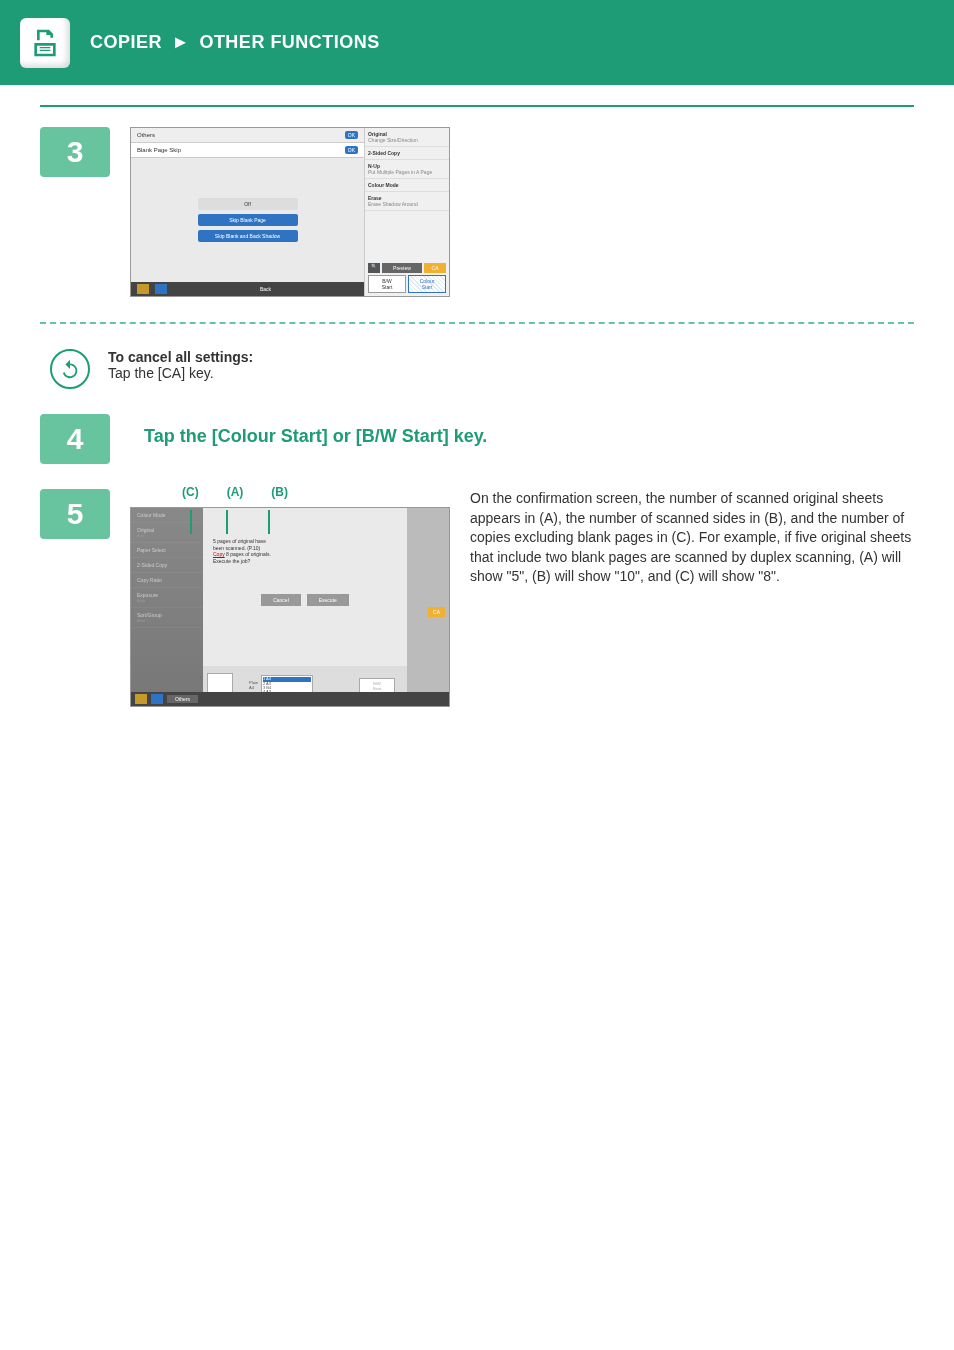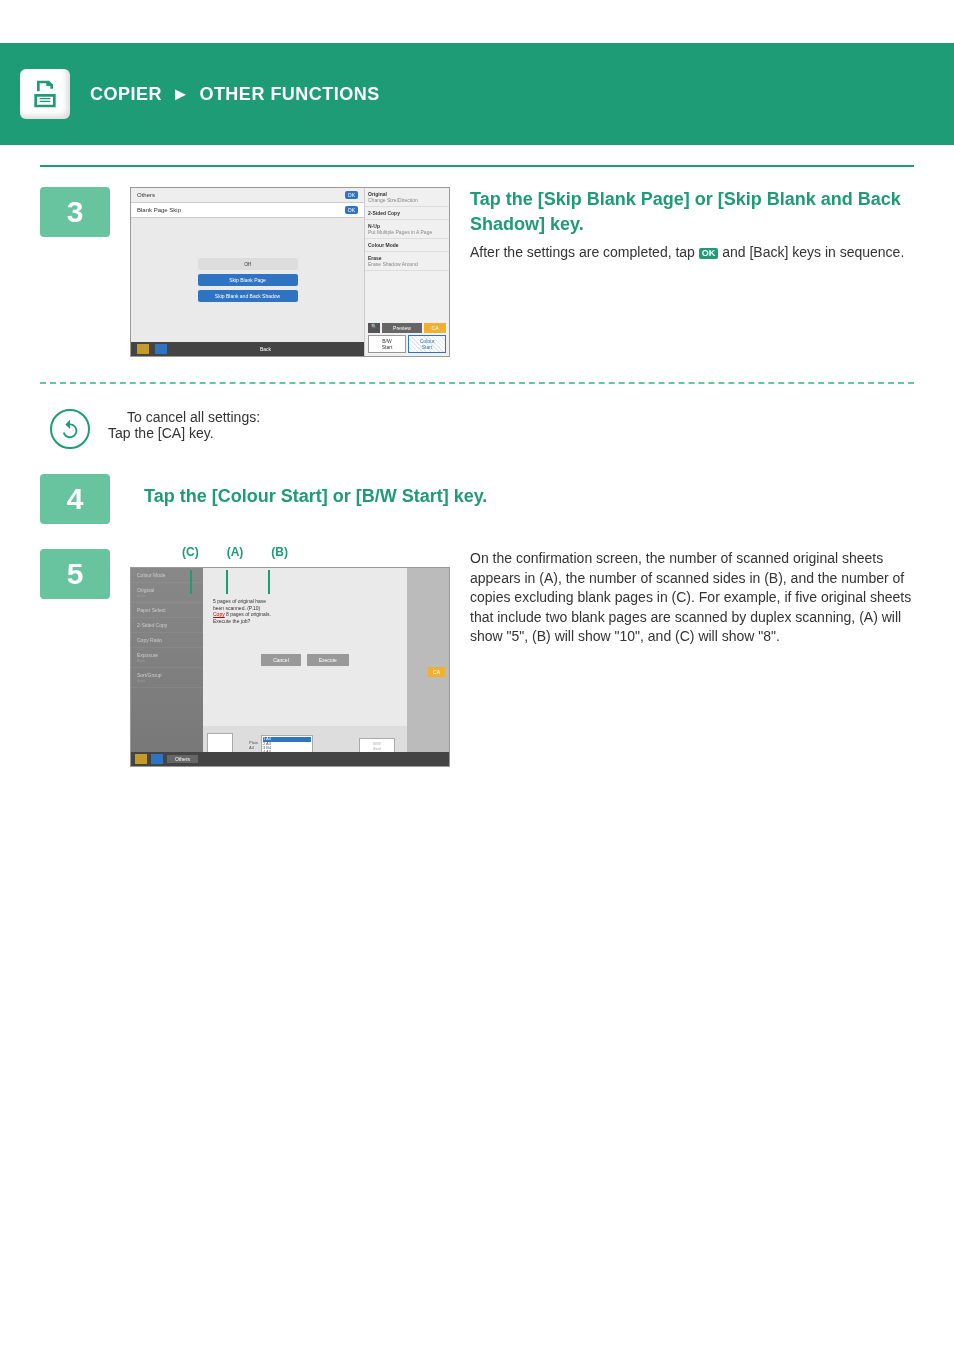--- a/index.html
+++ b/index.html
@@ -1,35 +1,35 @@
 <!DOCTYPE html>
 <html><head>
 <meta charset="utf-8">
 <style>
   * { box-sizing: border-box; margin: 0; padding: 0; }
   body { font-family: Arial, Helvetica, sans-serif; background: #fff; color: #333; width: 954px; }
-  .header { background: #1d9c75; color: #fff; height: 102px; display: flex; align-items: center; padding: 0 20px; margin-top: 43px; }
+  .header { background: #1d9c75; color: #fff; height: 85px; display: flex; align-items: center; padding: 0 20px; }
   .header-icon { width: 50px; height: 50px; background: #fff; border-radius: 6px; display: flex; align-items: center; justify-content: center; margin-right: 20px; box-shadow: inset -3px -3px 6px rgba(0,0,0,0.15); }
   .header-icon svg { width: 32px; height: 32px; fill: #1d9c75; }
   .breadcrumb { font-weight: bold; font-size: 18px; letter-spacing: 0.5px; }
   .arrow { margin: 0 4px; }
   .content { padding: 20px 40px 40px 40px; }
   .hr-green { border: none; border-top: 2px solid #1d9c75; margin-bottom: 20px; }
   .step-row { display: flex; gap: 20px; margin-bottom: 25px; }
   .step-num { flex: 0 0 70px; height: 50px; background: #67c49f; color: #fff; font-size: 30px; font-weight: bold; display: flex; align-items: center; justify-content: center; border-radius: 4px; }
   .screenshot { flex: 0 0 320px; }
   .step-text { flex: 1; font-size: 14px; line-height: 1.4; }
   .step-title { font-size: 18px; font-weight: bold; color: #1d9c75; margin-bottom: 6px; }
   .ok-badge { display: inline-block; background: #1d9c75; color: #fff; font-size: 9px; font-weight: bold; padding: 1px 3px; border-radius: 2px; vertical-align: middle; line-height: 1; }
   .dashed { border-top: 2px dashed #67c49f; margin: 15px 0 25px 0; height: 0; }
   .note-row { display: flex; gap: 18px; align-items: flex-start; margin: 10px 0 25px 0; padding-left: 10px; }
   .note-icon { width: 40px; height: 40px; border: 2px solid #1d9c75; border-radius: 50%; display: flex; align-items: center; justify-content: center; flex-shrink: 0; }
   .note-icon svg { width: 22px; height: 22px; fill: #1d9c75; }
   .note-text { font-size: 14px; color: #333; }
-  .note-text b { font-weight: normal; display: block; margin-left: 19px; }
+  .note-text b { font-weight: bold; display: block; }
 
   
   .shotA { width: 320px; height: 170px; border: 1px solid #999; font-size: 6px; position: relative; background: #f7f7f7; display: flex; }
   .shotA-left { flex: 1; display: flex; flex-direction: column; }
   .shotA-left-hdr { background: #eee; padding: 3px 6px; display: flex; justify-content: space-between; align-items: center; border-bottom: 1px solid #ccc; }
   .shotA-left-sub { background: #fff; padding: 3px 6px; display: flex; justify-content: space-between; align-items: center; border-bottom: 1px solid #ccc; }
   .ok-mini { background: #2f74c2; color: #fff; padding: 1px 3px; font-size: 5px; border-radius: 2px; }
   .shotA-center { flex: 1; background: #eaeaea; display: flex; flex-direction: column; align-items: center; justify-content: center; gap: 4px; position: relative; }
   .opt { width: 100px; text-align: center; padding: 3px; border-radius: 2px; font-size: 5px; }
   .opt-off { background: #ddd; color: #333; }
@@ -144,28 +144,20 @@
             </div>
             <div class="shotA-start">
               <div class="bw-start">B/W<br>Start</div>
               <div class="col-start">Colour<br>Start</div>
             </div>
           </div>
         </div>
       </div>
     </div>
 
-    <div class="step-text">
-      <div class="step-title">Tap the [Skip Blank Page] or [Skip Blank and Back Shadow] key.</div>
-      <p>
-        <span>After the settings are completed, tap </span>
-        <span class="ok-badge">OK</span>
-        <span> and [Back] keys in sequence.</span>
-      </p>
-    </div>
   </div>
 
   <div class="dashed"></div>
 
   <div class="note-row">
     <div class="note-icon">
       <svg viewBox="0 0 24 24">
             <path d="M12 5V2L7 7l5 5V8c3.3 0 6 2.7 6 6s-2.7 6-6 6c-2.8 0-5.1-1.9-5.8-4.5l-1.9.5C5.2 19.5 8.3 22 12 22c4.4 0 8-3.6 8-8s-3.6-8-8-8z"></path>
           </svg>
     </div>

